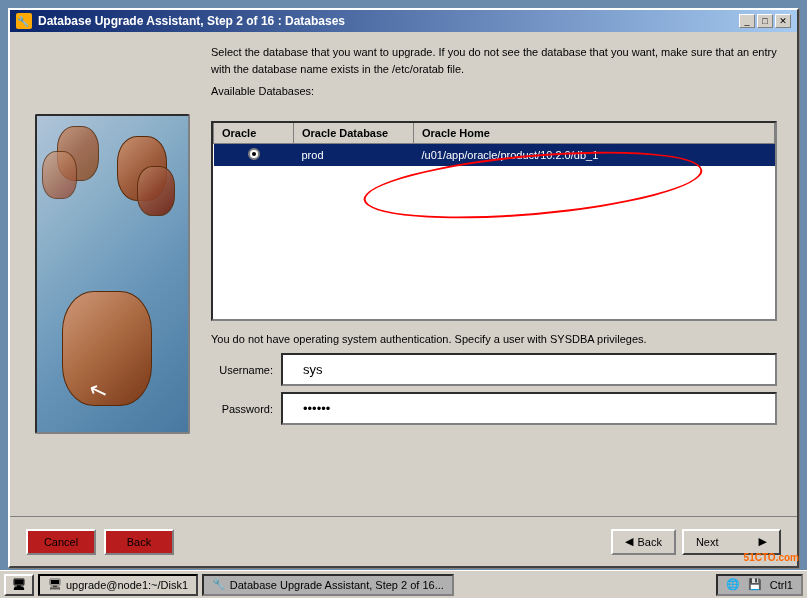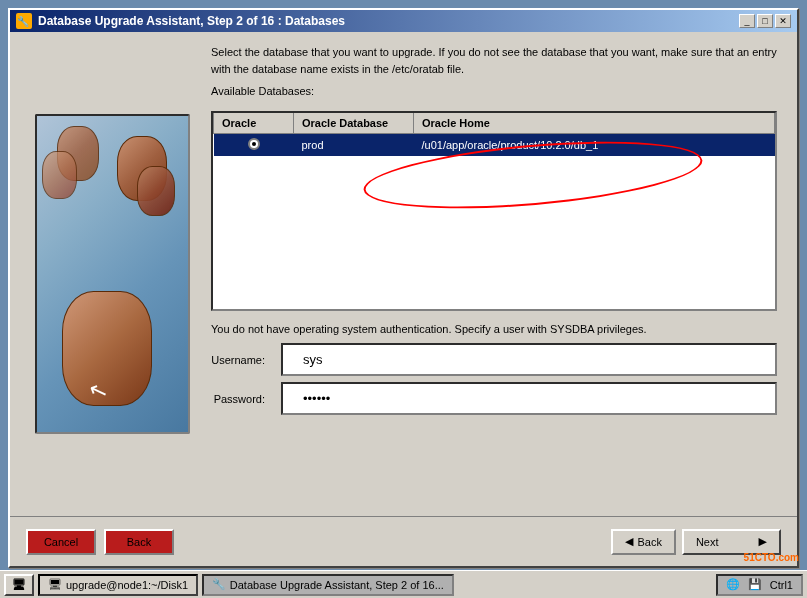--- a/index.html
+++ b/index.html
@@ -117,21 +117,21 @@
 
     .description-text {
       font-size: 11px;
       color: #000;
       line-height: 1.5;
     }
 
     .available-label {
       font-size: 11px;
       color: #000;
-      margin-bottom: 6px;
+      margin-bottom: 16px;
     }
 
     
     .db-table-container {
       border: 2px inset #808080;
       background: white;
       flex: 1;
       overflow: hidden;
       position: relative;
     }
@@ -211,21 +211,21 @@
     .form-row {
       display: flex;
       align-items: center;
       margin-bottom: 6px;
     }
     .form-label {
       width: 70px;
       font-size: 11px;
       color: #000;
       text-align: right;
-      padding-right: 16px;
+      padding-right: 8px;
     }
     .form-input {
       flex: 1;
       height: 33px;
       border: 2px inset #808080;
       background: white;
       font-size: 13px;
       padding: 2px 20px;
       outline: none;
     }

